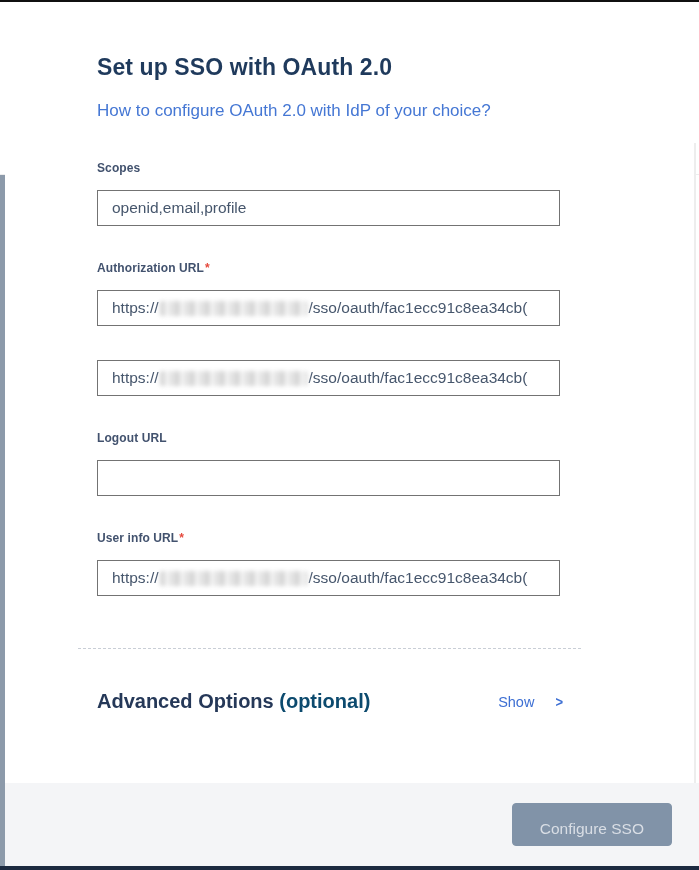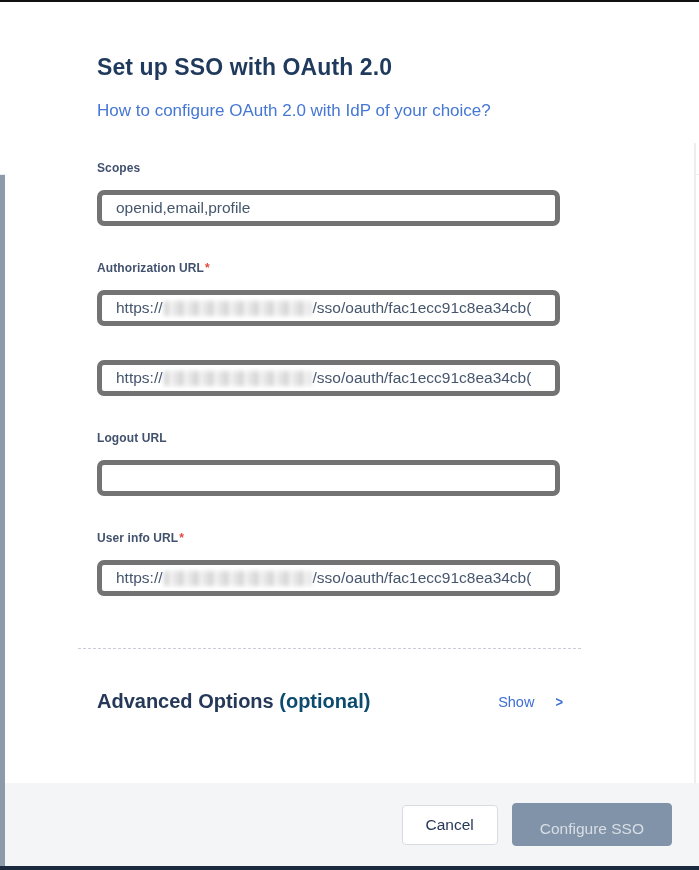--- a/index.html
+++ b/index.html
@@ -42,21 +42,21 @@
   }
 
   .field-group { margin-bottom: 34px; }
   .field-label {
     display: block; font-size: 12px; font-weight: 700; color: #42526e;
     line-height: 17px; margin-bottom: 13px; letter-spacing: 0.1px;
   }
   .required-mark { color: #e5493d; font-weight: 700; margin-left: 1px; }
   .text-input {
     width: 463px; height: 36px;
-    border: 5px solid #737373; border-radius: 7px; background: #ffffff;
+    border: 1px solid #737373; border-radius: 0; background: #ffffff;
     display: flex; align-items: center;
     padding: 0 14px;
     font-size: 15.5px; color: #46566c;
     white-space: nowrap; overflow: hidden;
     cursor: text;
   }
   .redacted-block {
     display: inline-block; flex: 0 0 auto;
     width: 148px; height: 15px; margin: 0 1px;
     border-radius: 2px;
@@ -171,19 +171,18 @@
       </div>
       <a class="show-link">
         <span>Show</span>
         <span class="chevron">&gt;</span>
       </a>
     </div>
 
   </div>
 
   <div class="modal-footer">
-    <button class="btn btn-cancel">Cancel</button>
     <button class="btn btn-submit">Configure SSO</button>
   </div>
 
   <div class="bottom-bar"></div>
 
 </div>
 
 </body></html>

